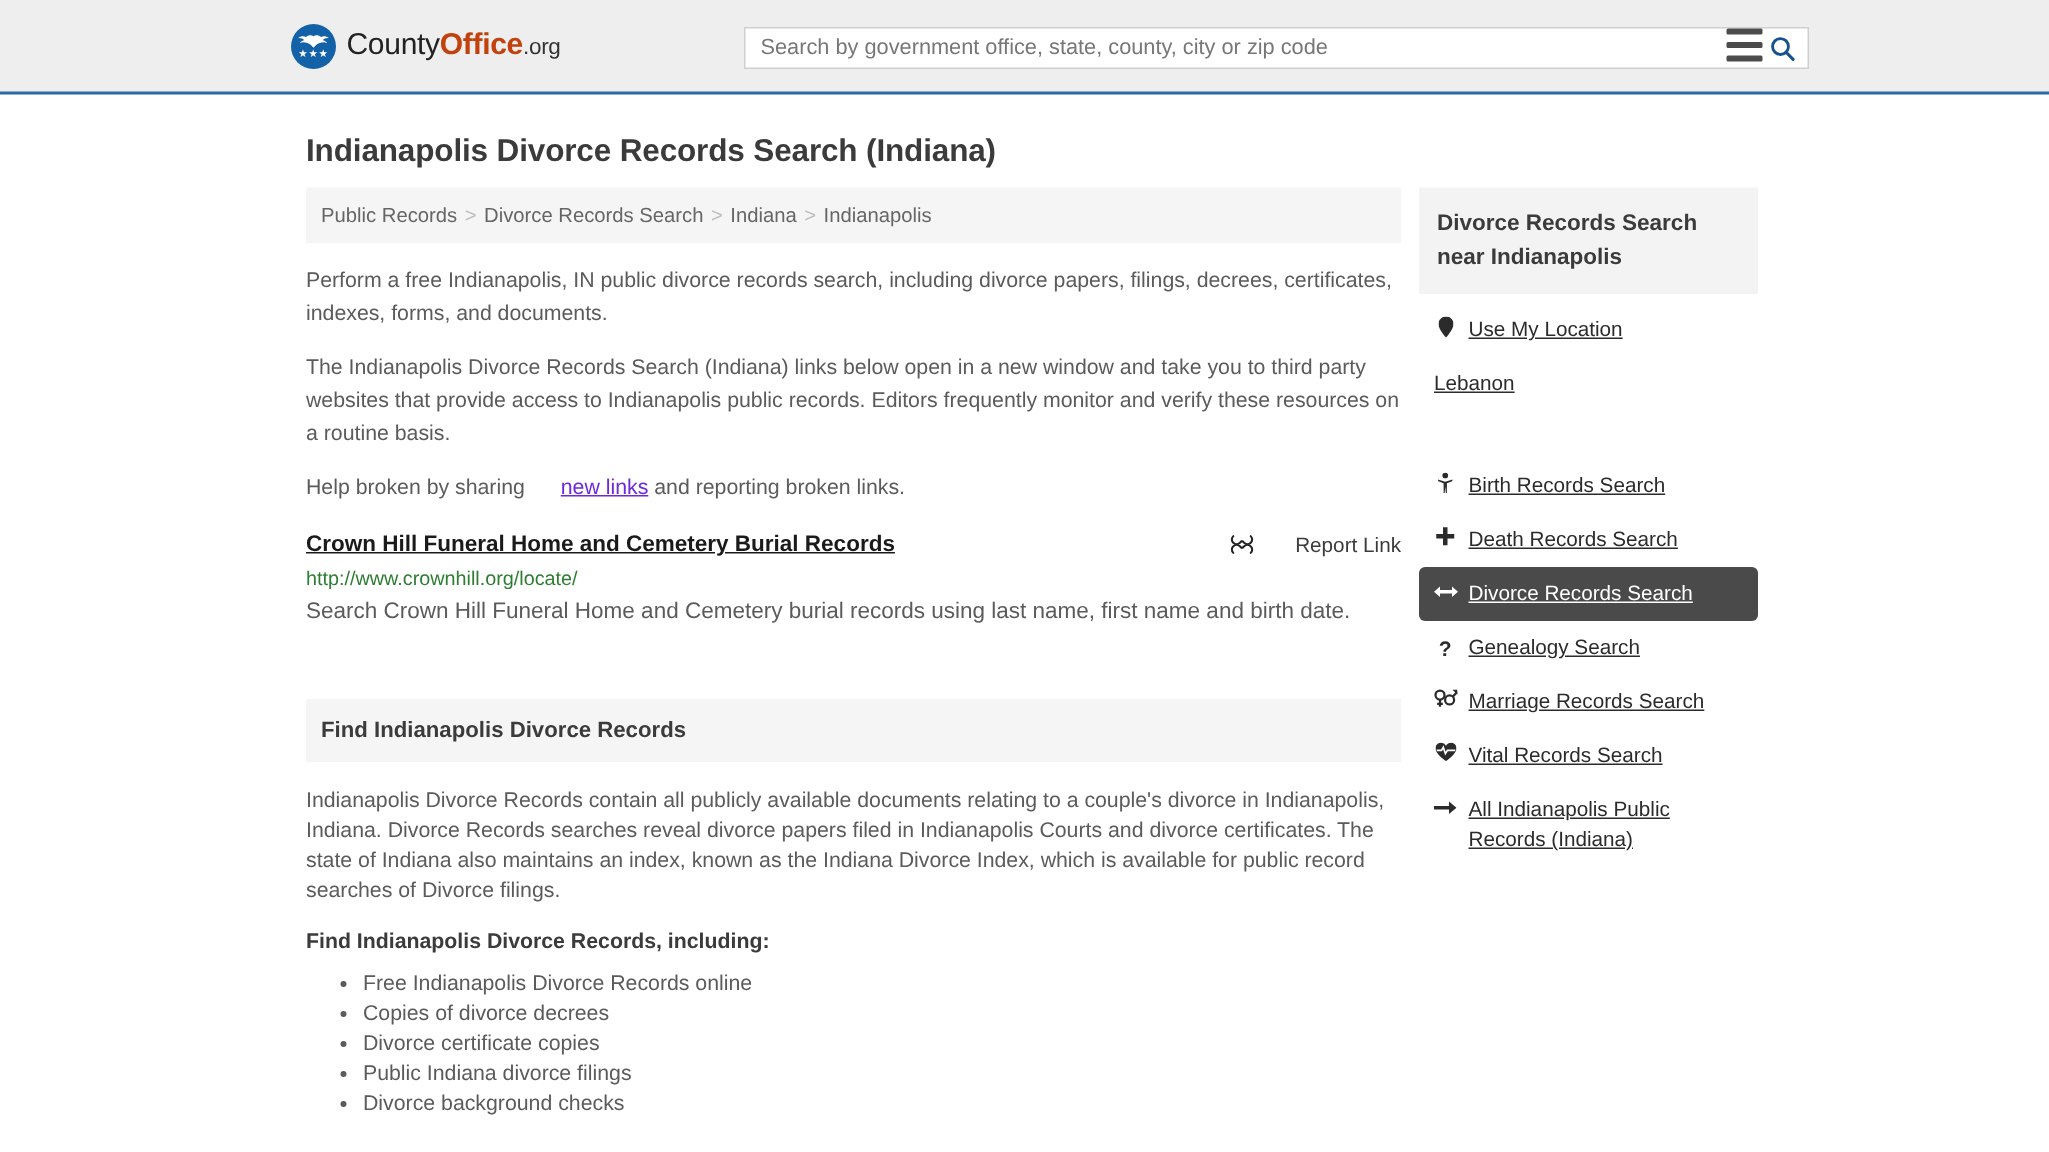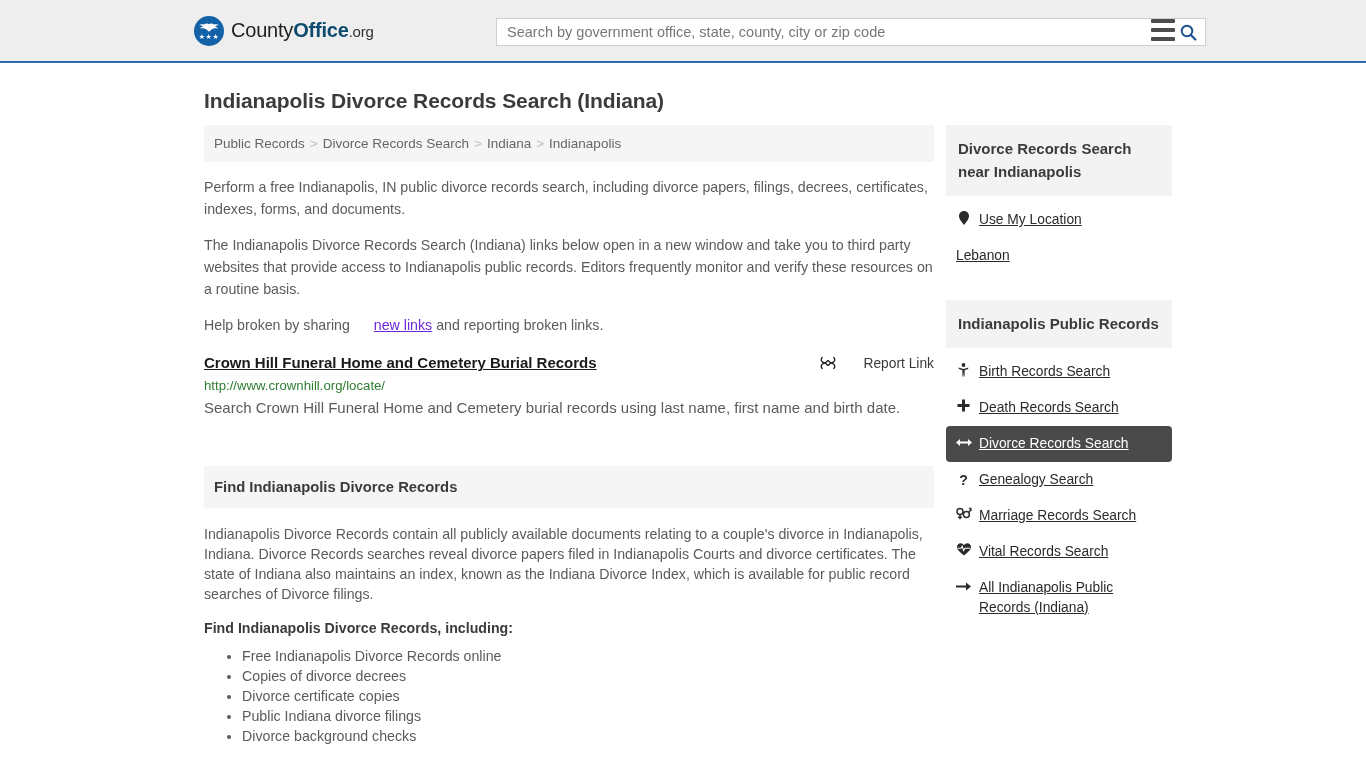--- a/index.html
+++ b/index.html
@@ -49,21 +49,21 @@
     font-size: 7px;
     letter-spacing: 0.5px;
     line-height: 8px;
   }
   .logo-text {
     font-size: 20px;
     color: #222222;
     letter-spacing: -0.2px;
     white-space: nowrap;
   }
-  .logo-text .b { color: #0c4a6e; font-weight: bold; }
+  .logo-text .b { color: #c2410c; font-weight: bold; }
   .logo-text .a { font-weight: normal; }
   .logo-text .org { font-size: 15px; color: #333333; }
 
   .search-wrap {
     position: absolute;
     left: 496px;
     top: 18px;
     width: 710px;
     height: 28px;
     background: #ffffff;
@@ -317,21 +317,20 @@
             </svg>
           </span>
           <span class="slabel">Use My Location</span>
         </div>
         <div class="side-item">
           <span class="slabel">Lebanon</span>
         </div>
       </div>
 
       <div class="side-block-2">
-        <div class="side-head">Indianapolis Public Records</div>
         <div class="side-list">
 
           <div class="side-item">
             <span class="sicon">
               <svg width="11" height="14" viewBox="0 0 11 14">
                 <circle cx="5.5" cy="2" r="1.9" fill="#2b2b2b"></circle>
                 <path d="M0.6 4.6 L5.5 6.1 L10.4 4.6 L10.1 5.9 L6.6 7.2 L6.6 13.6 L5.9 13.6 L5.5 9.4 L5.1 13.6 L4.4 13.6 L4.4 7.2 L0.9 5.9 Z" fill="#2b2b2b"></path>
               </svg>
             </span>
             <span class="slabel">Birth Records Search</span>

